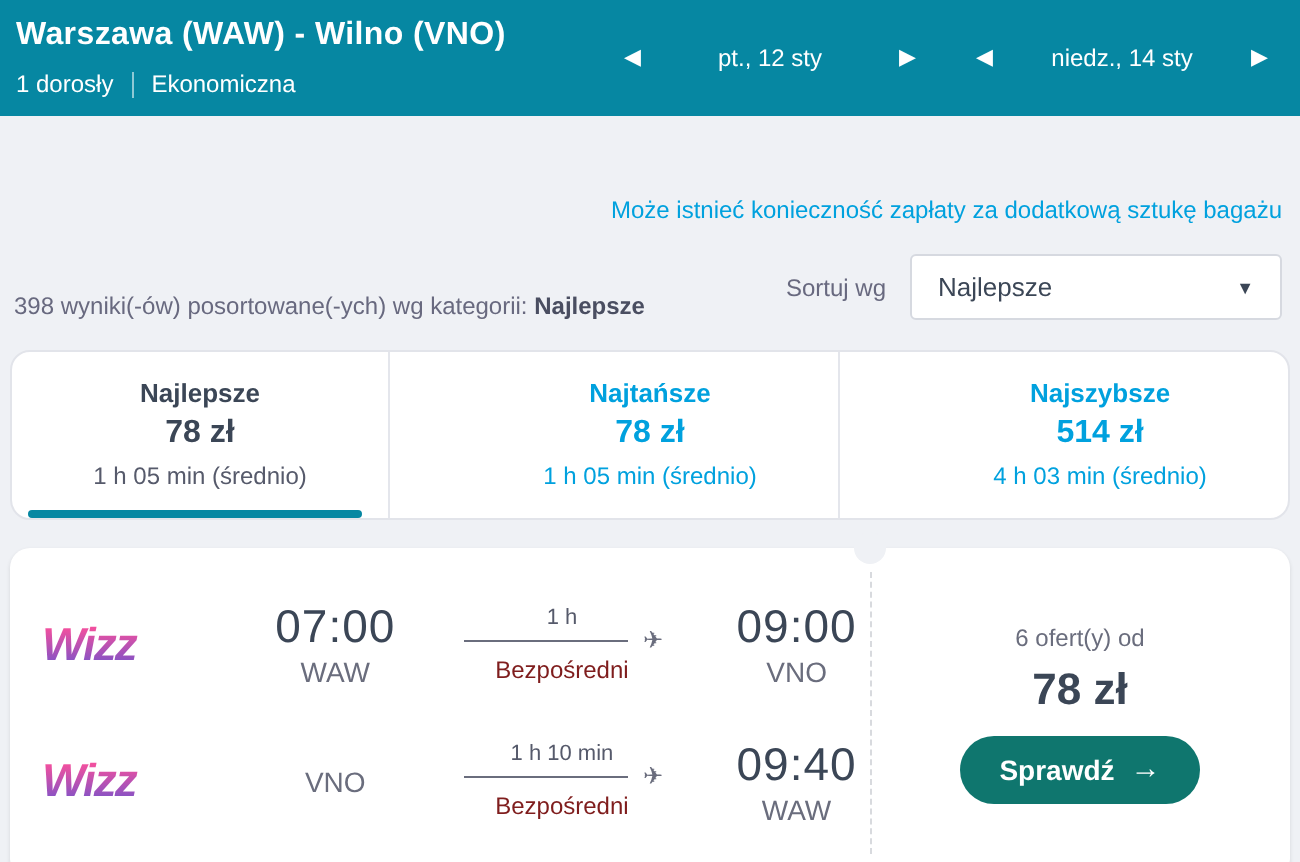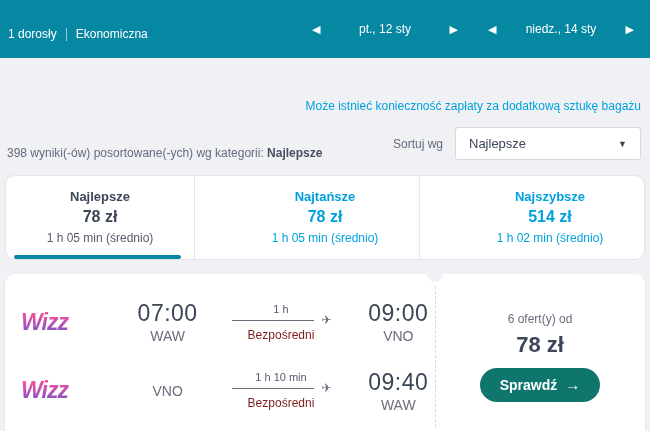--- a/index.html
+++ b/index.html
@@ -11,21 +11,21 @@
   }
 
   
   .hdr {
     height:58px; background:#0687a2; color:#fff;
     display:flex; justify-content:space-between; align-items:stretch;
     padding:0 10px 0 8px;
   }
   .hdr-left { padding-top:9px; }
   .hdr-title { font-size:16px; font-weight:bold; letter-spacing:.2px; }
-  .hdr-sub { margin-top:18px; font-size:12px; display:flex; align-items:center; gap:9px; }
+  .hdr-sub { margin-top:8px; font-size:12px; display:flex; align-items:center; gap:9px; }
   .hdr-sub .sep { display:inline-block; width:1px; height:13px; background:rgba(255,255,255,.55); }
   .date-nav { display:flex; align-items:center; gap:18px; }
   .date-group { display:flex; align-items:center; justify-content:space-between; width:158px; }
   .nav-arrow {
     background:none; border:none; color:#fff; font-size:11px; line-height:1;
     cursor:pointer; padding:4px 6px;
   }
   .date-label { font-size:12px; font-weight:normal; }
 
   
@@ -122,20 +122,21 @@
     padding:9px 20px; font-size:14px; font-weight:bold; cursor:pointer;
     font-family:"Liberation Sans", sans-serif; display:flex; align-items:center; gap:8px;
   }
   .cta .cta-arrow { font-size:15px; line-height:1; }
 </style>
 </head>
 <body>
 
 <div class="hdr">
   <div class="hdr-left">
+    <div class="hdr-title">Warszawa (WAW) - Wilno (VNO)</div>
     <div class="hdr-sub">
       <span>1 dorosły</span>
       <span class="sep"></span>
       <span>Ekonomiczna</span>
     </div>
   </div>
   <div class="date-nav">
     <div class="date-group">
       <button class="nav-arrow">◀</button>
       <span class="date-label">pt., 12 sty</span>
@@ -172,21 +173,21 @@
     <div class="tab-underline"></div>
   </div>
   <div class="tab inactive">
     <div class="tab-label">Najtańsze</div>
     <div class="tab-price">78 zł</div>
     <div class="tab-duration">1 h 05 min (średnio)</div>
   </div>
   <div class="tab inactive">
     <div class="tab-label">Najszybsze</div>
     <div class="tab-price">514 zł</div>
-    <div class="tab-duration">1 h 02 min (średnio)</div>
+    <div class="tab-duration">4 h 03 min (średnio)</div>
   </div>
 </div>
 
 <div class="card">
   <div class="itinerary">
 
     <div class="leg">
       <div class="airline-logo">Wizz</div>
       <div class="endpoint">
         <div class="ep-time">07:00</div>

